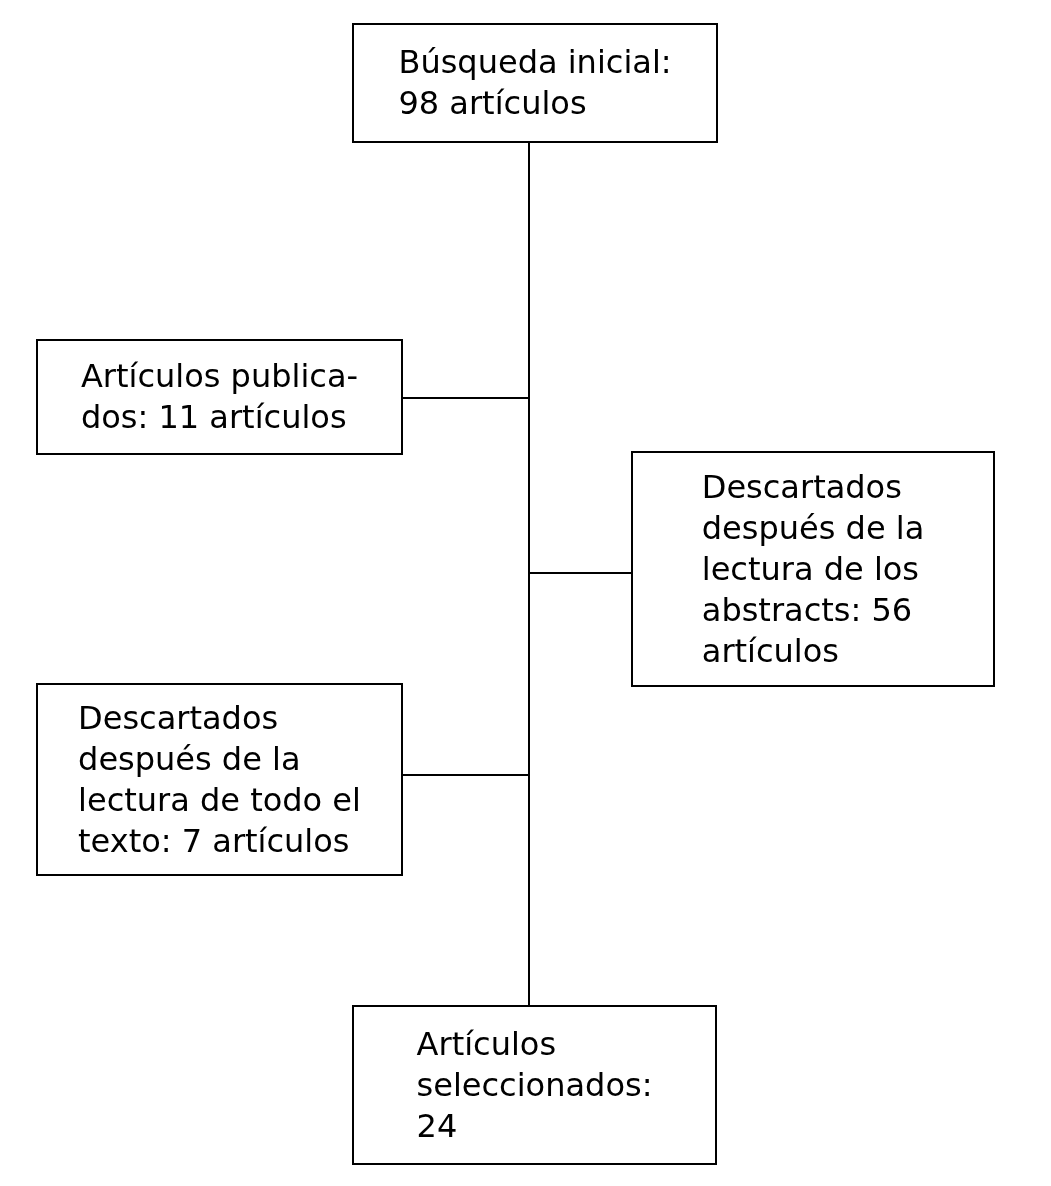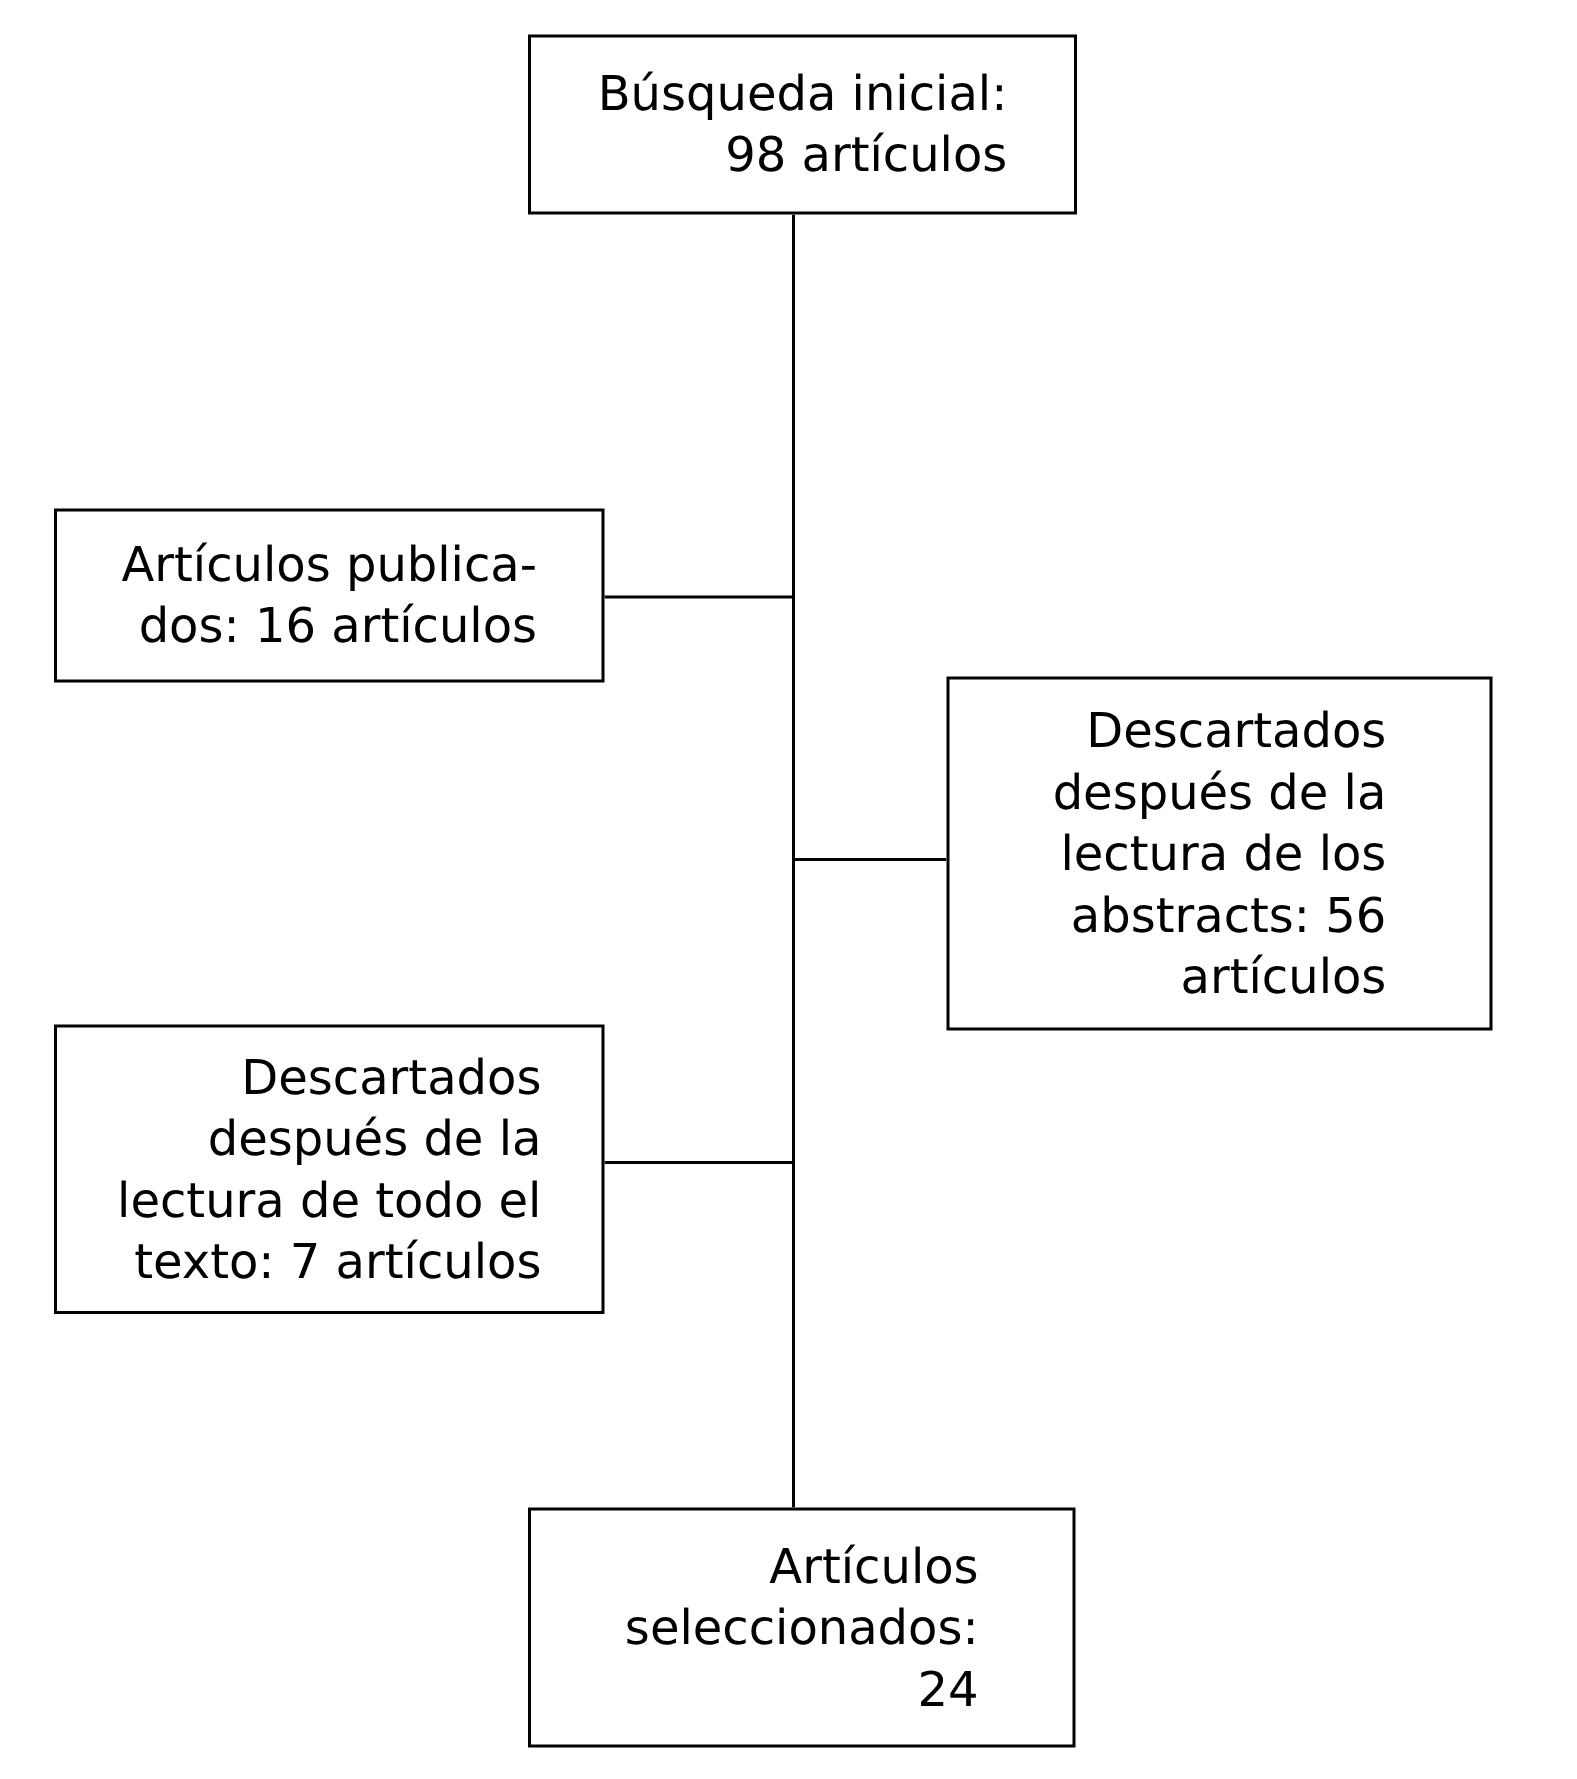--- a/index.html
+++ b/index.html
@@ -20,21 +20,21 @@
     overflow: hidden;
   }
   .node {
     position: absolute;
     box-sizing: border-box;
     border: 2px solid #000000;
     background: #ffffff;
     display: flex;
     align-items: center;
     justify-content: center;
-    text-align: right;
+    text-align: left;
     padding: 2px 6px;
   }
   .node-label {
     display: block;
     font-size: 32px;
     line-height: 41px;
     letter-spacing: 0px;
     white-space: pre-line;
     color: #000000;
   }
@@ -73,21 +73,21 @@
 
   <div class="connector horizontal" id="link-fulltext"></div>
 
   <div class="node" id="node-initial-search">
     <span class="node-label">Búsqueda inicial:
 98 artículos</span>
   </div>
 
   <div class="node" id="node-published">
     <span class="node-label">Artículos publica-
-dos: 16 artículos</span>
+dos: 11 artículos</span>
   </div>
 
   <div class="node" id="node-abstracts">
     <span class="node-label">Descartados
 después de la
 lectura de los
 abstracts: 56
 artículos</span>
   </div>
 

